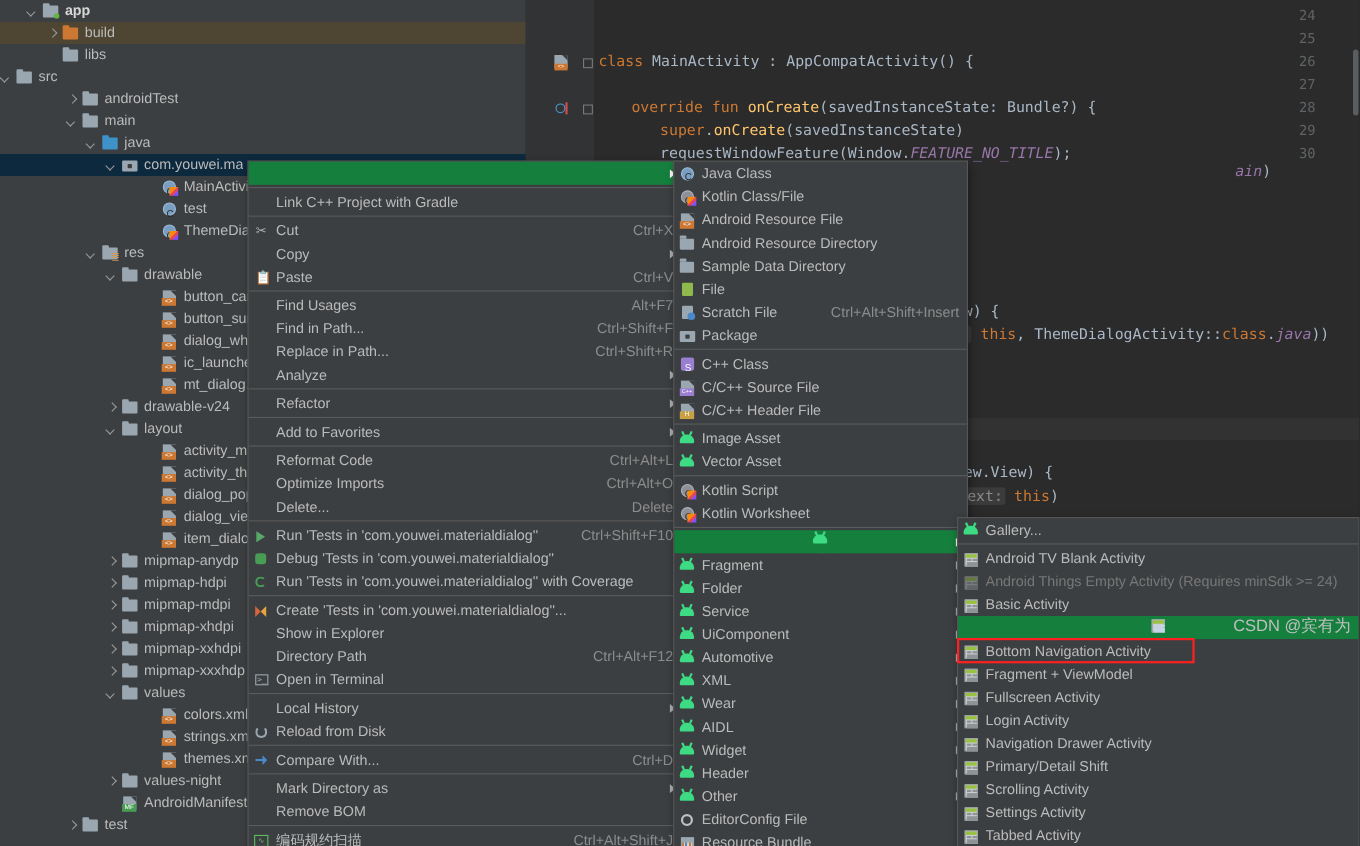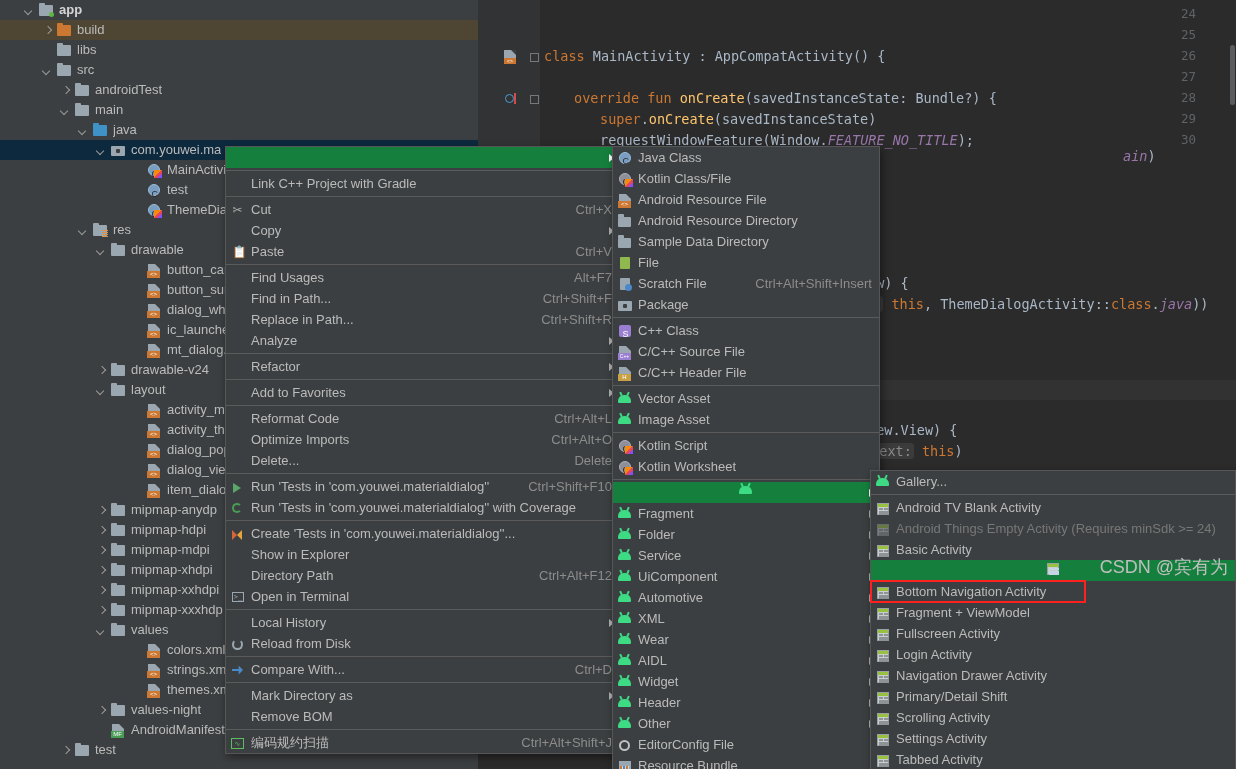--- a/index.html
+++ b/index.html
@@ -213,21 +213,21 @@
   .ic-gear{position:absolute;left:3px;top:3px;width:11px;height:11px;border:2px solid #c0c0c0;border-radius:50%;}
   .ic-scratch{position:absolute;left:4px;top:2px;width:10px;height:12px;background:#9aa7b0;border-radius:1px;}
   .ic-scratch::after{content:"";position:absolute;right:-2px;bottom:-1px;width:7px;height:7px;border-radius:50%;background:#4a88c7;}
 
   
   #redbox {
     position: absolute; border: 2px solid #ff2020; z-index: 40; pointer-events:none;
   }
   
   #watermark {
-    position:absolute; right:8px; bottom:6px; color:#bfbfbf; font-size:18px;
+    position:absolute; right:8px; bottom:6px; color:#bfbfbf; font-size:15px;
     z-index: 50; font-family:"Liberation Sans", sans-serif;
   }
   .scroll-indicator{
     position:absolute; width:5px; background:#5a5d5f; border-radius:3px;
   }
 </style>
 </head>
 <body>
 
 <div id="root">
@@ -248,21 +248,21 @@
         </span>
         <span class="tlabel">build</span>
       </div>
       <div class="trow" style="padding-left: 42px;">
         <span class="twist none"></span>
         <span class="ticon">
           <span class="folder-shape"></span>
         </span>
         <span class="tlabel">libs</span>
       </div>
-      <div class="trow" style="padding-left: 42px;">
+      <div class="trow" style="">
         <span class="twist open"></span>
         <span class="ticon">
           <span class="folder-shape"></span>
         </span>
         <span class="tlabel">src</span>
       </div>
       <div class="trow" style="padding-left: 60px;">
         <span class="twist closed"></span>
         <span class="ticon">
           <span class="folder-shape"></span>
@@ -640,20 +640,26 @@
       <div class="msep"></div>
       <div class="mitem">
         <span class="micon">
           <span class="ic-run"></span>
         </span>
         <span class="mtext">Run 'Tests in 'com.youwei.materialdialog''</span>
         <span class="mshort">Ctrl+Shift+F10</span>
       </div>
       <div class="mitem">
         <span class="micon">
+          <span class="ic-bug"></span>
+        </span>
+        <span class="mtext">Debug 'Tests in 'com.youwei.materialdialog''</span>
+      </div>
+      <div class="mitem">
+        <span class="micon">
           <span class="ic-cov"></span>
         </span>
         <span class="mtext">Run 'Tests in 'com.youwei.materialdialog'' with Coverage</span>
       </div>
       <div class="msep"></div>
       <div class="mitem">
         <span class="micon">
           <span class="ic-create"></span>
         </span>
         <span class="mtext">Create 'Tests in 'com.youwei.materialdialog''...</span>
@@ -784,27 +790,27 @@
           <span class="xml-shape" style="left:3px"></span>
           <span class="xml-tag h" style="left:2px">H</span>
         </span>
         <span class="mtext">C/C++ Header File</span>
       </div>
       <div class="msep"></div>
       <div class="mitem">
         <span class="micon">
           <span class="ic-android"></span>
         </span>
+        <span class="mtext">Image Asset</span>
+      </div>
+      <div class="mitem">
+        <span class="micon">
+          <span class="ic-android"></span>
+        </span>
         <span class="mtext">Vector Asset</span>
-      </div>
-      <div class="mitem">
-        <span class="micon">
-          <span class="ic-android"></span>
-        </span>
-        <span class="mtext">Image Asset</span>
       </div>
       <div class="msep"></div>
       <div class="mitem">
         <span class="micon">
           <span class="kt-circ" style="left:3px;top:2px;background:#8f8f9a;border-color:#b0b0bb"></span>
           <span class="kt-badge" style="right:1px"></span>
         </span>
         <span class="mtext">Kotlin Script</span>
       </div>
       <div class="mitem">

